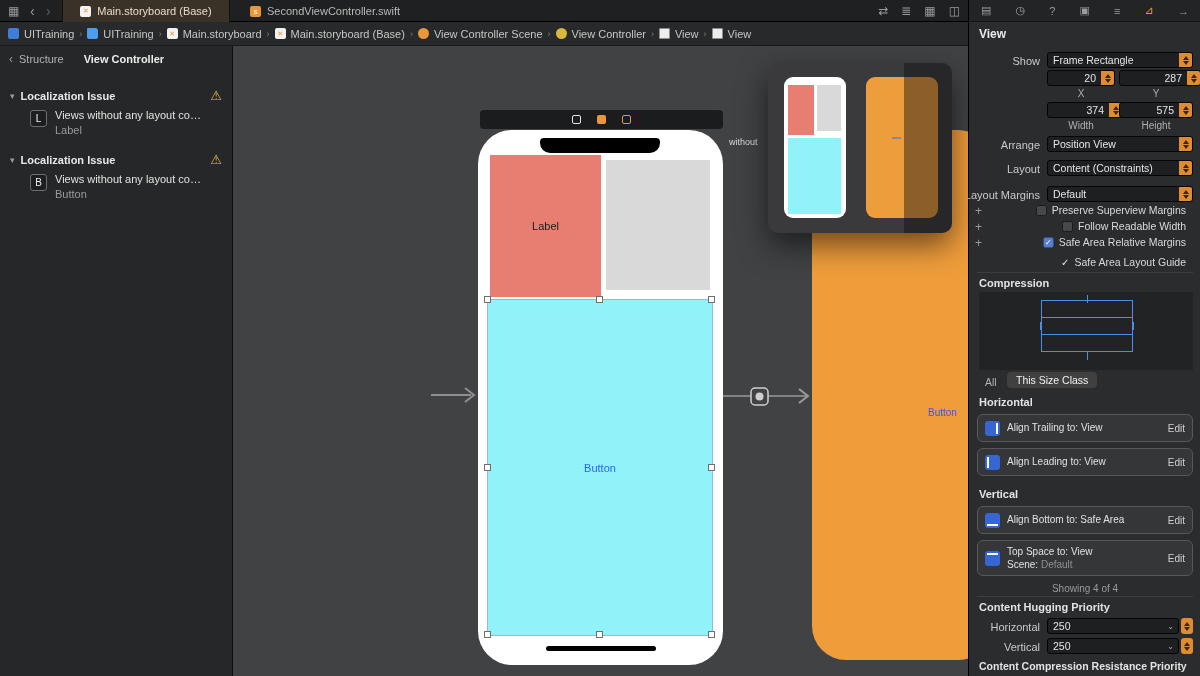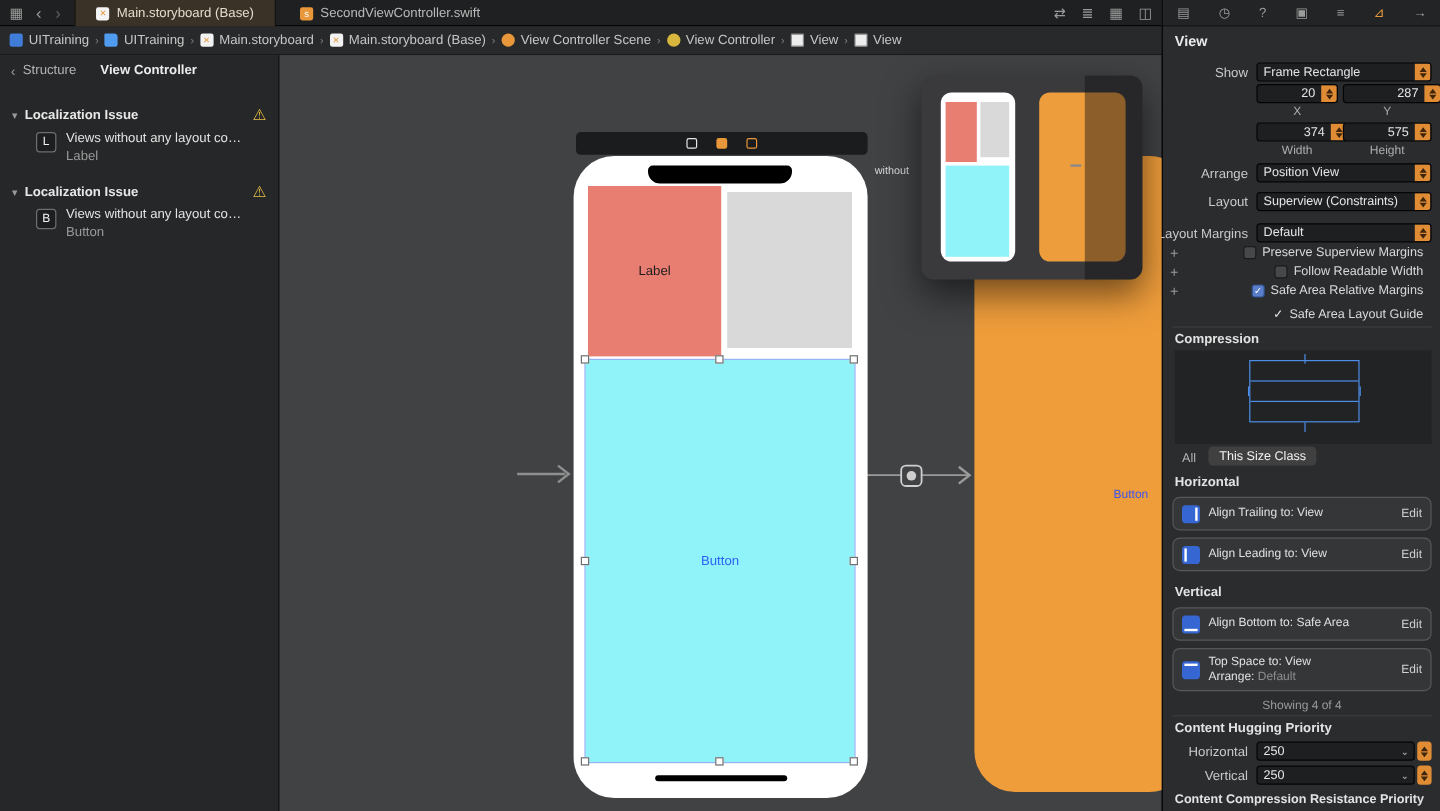--- a/index.html
+++ b/index.html
@@ -336,21 +336,21 @@
     <div class="fieldbox" style="left:78px;top:136px;width:146px;">
       <span class="val">Position View</span>
       <span class="stepper">
           <i class="up"></i>
           <i class="dn"></i>
         </span>
     </div>
 
     <div class="ins-label" style="top:163px;">Layout</div>
     <div class="fieldbox" style="left:78px;top:160px;width:146px;">
-      <span class="val">Superview (Constraints)</span>
+      <span class="val">Content (Constraints)</span>
       <span class="stepper">
           <i class="up"></i>
           <i class="dn"></i>
         </span>
     </div>
 
     <div class="ins-label" style="top:189px;">Layout Margins</div>
     <div class="fieldbox" style="left:78px;top:186px;width:146px;">
       <span class="val">Default</span>
       <span class="stepper">
@@ -410,21 +410,21 @@
     <div class="sec-title" style="top:488px;">Vertical</div>
     <div class="c-row" style="top:506px;">
       <span class="c-icon bottom"></span>
       <span class="c-text">Align Bottom to:  Safe Area</span>
       <span class="c-edit">Edit</span>
     </div>
     <div class="c-row tall" style="top:540px;">
       <span class="c-icon top"></span>
       <span class="c-text">
         <span>Top Space to:  View</span><br>
-        <span>Arrange:</span>
+        <span>Scene:</span>
         <span class="dim">Default</span>
       </span>
       <span class="c-edit">Edit</span>
     </div>
 
     <div id="showing">Showing 4 of 4</div>
     <div class="sep" style="top:596px;"></div>
 
     <div class="sec-title" style="top:601px;">Content Hugging Priority</div>
     <div class="ins-label" style="top:621px;">Horizontal</div>

